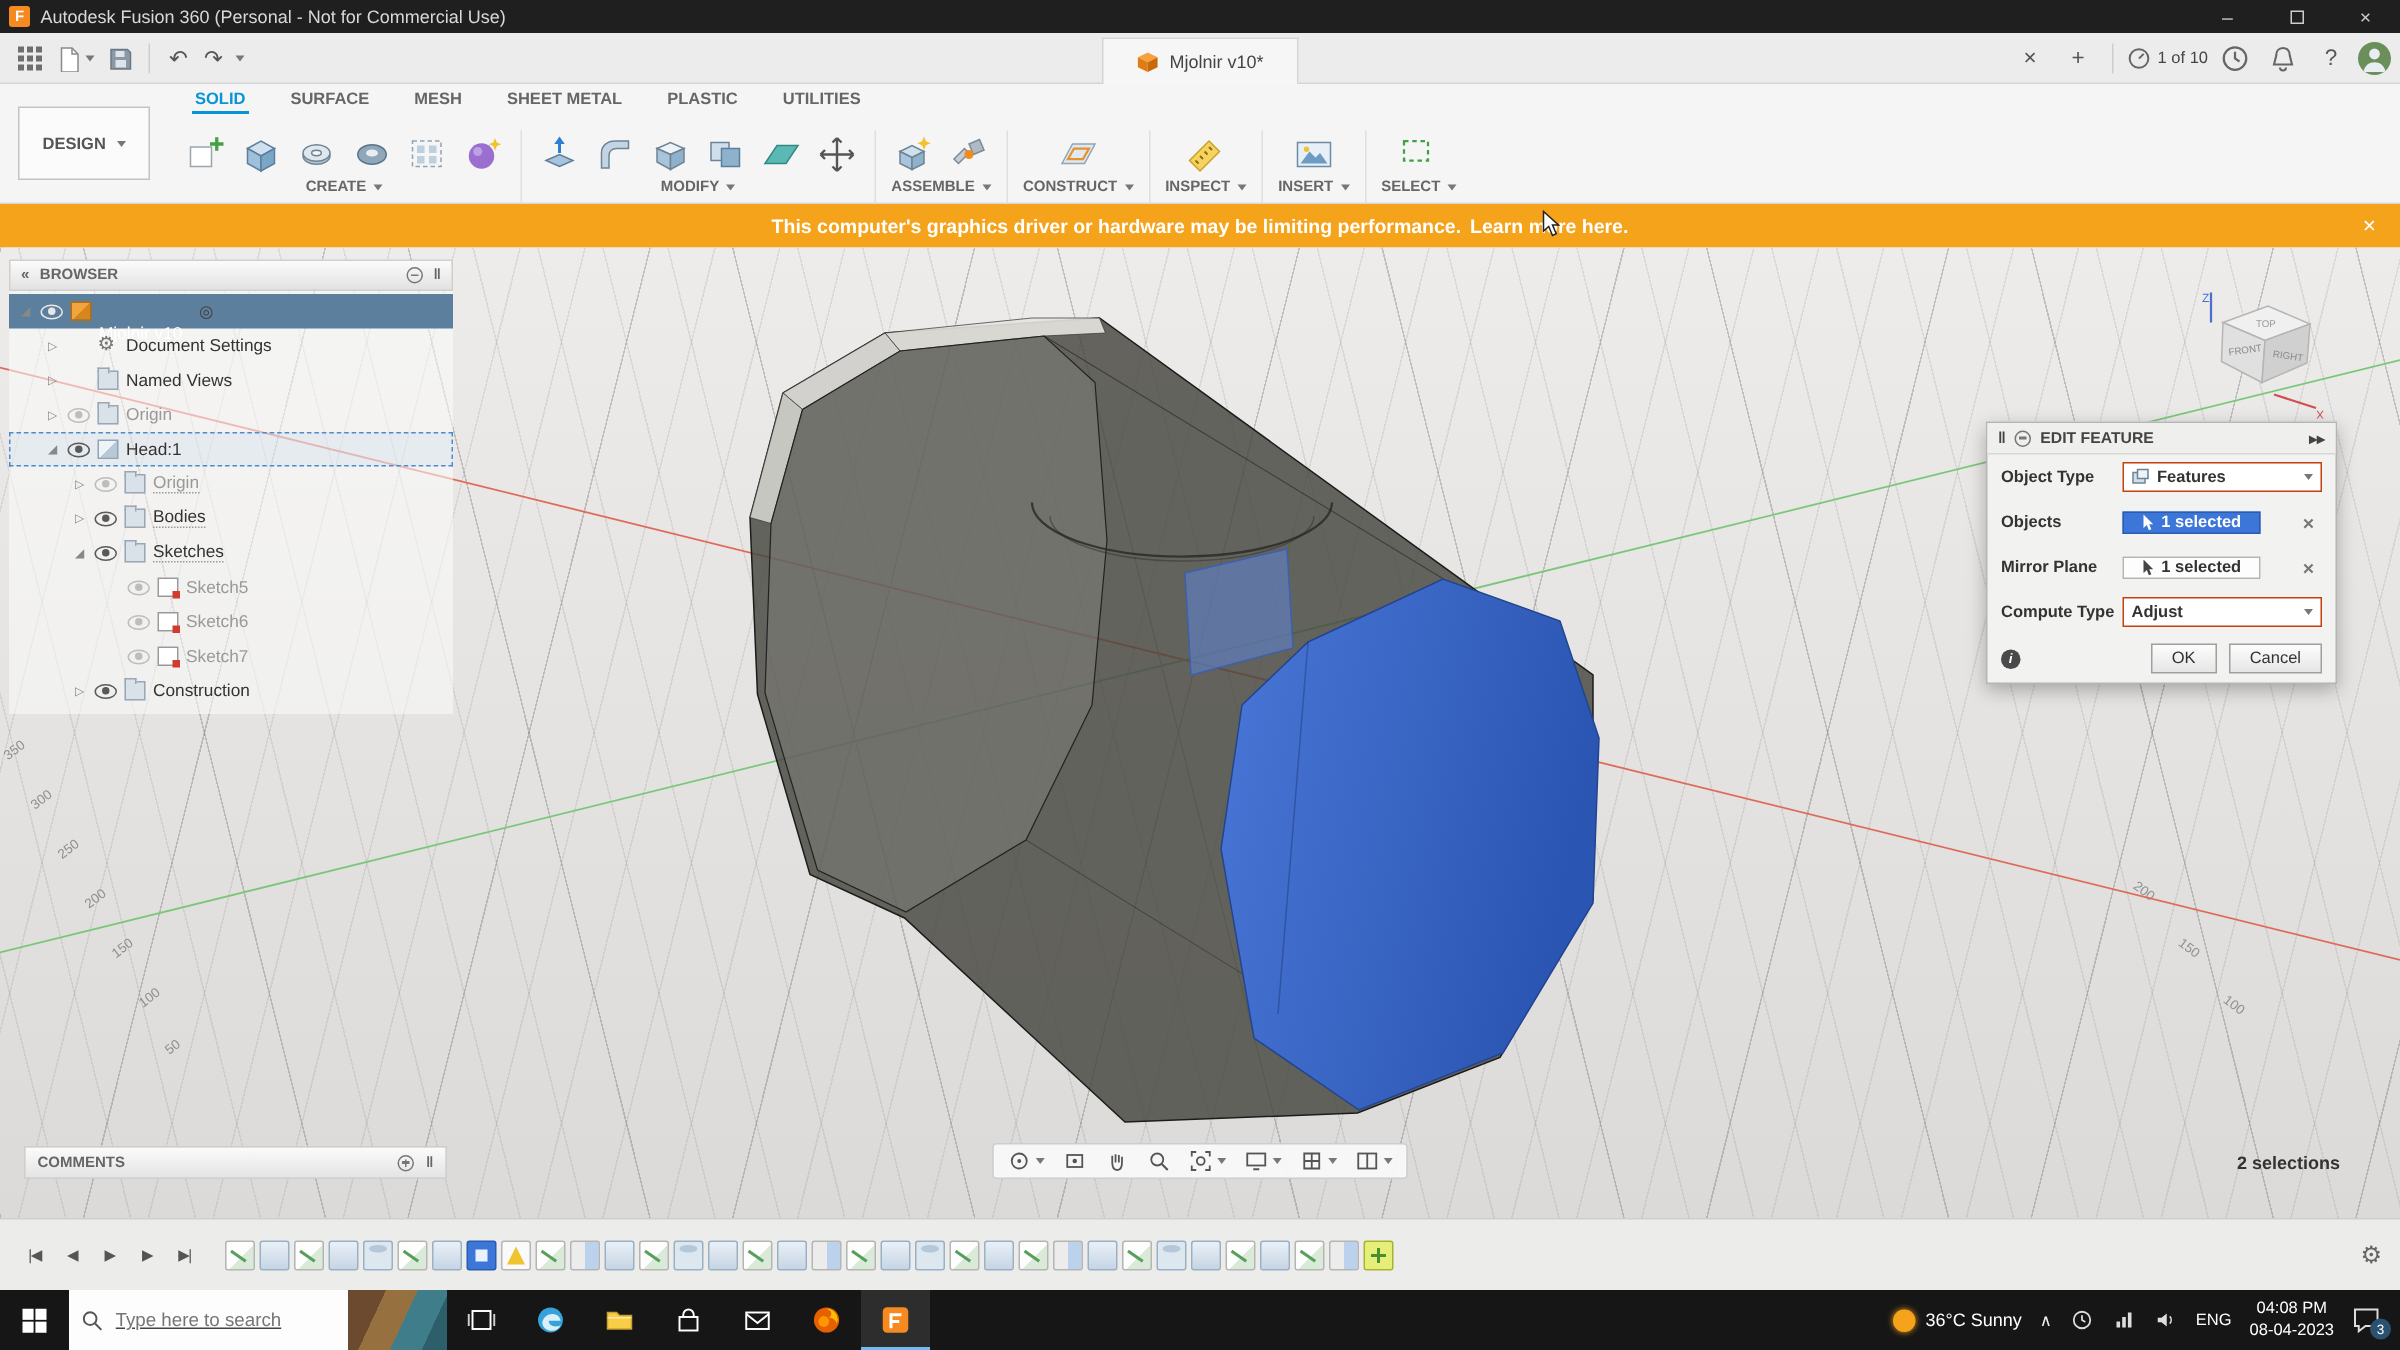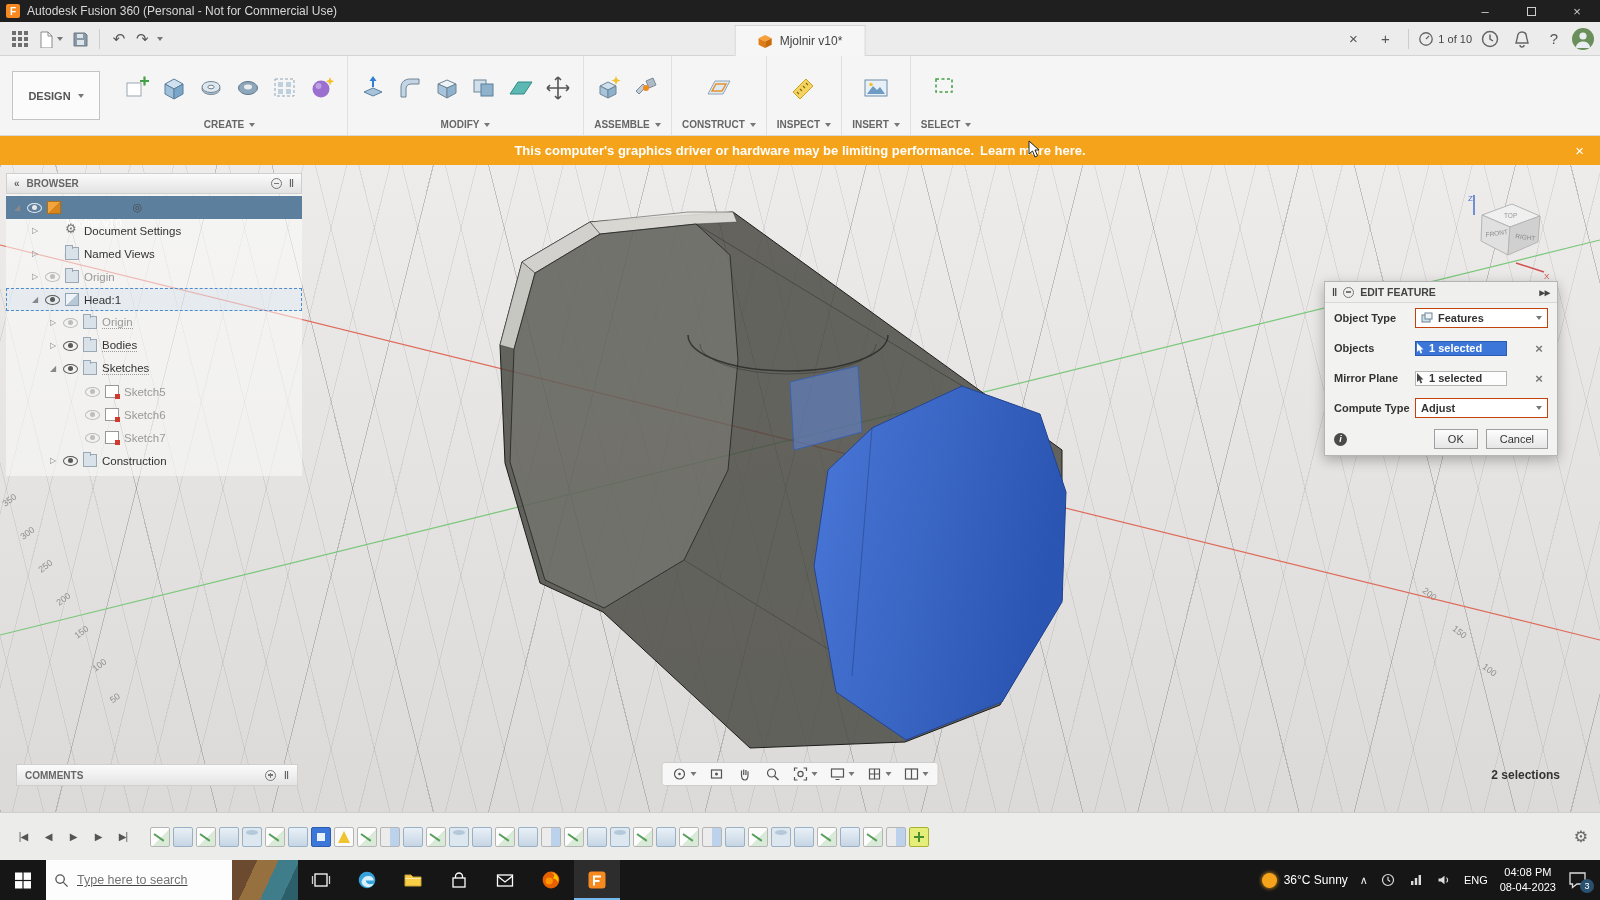--- a/index.html
+++ b/index.html
@@ -30,21 +30,21 @@
   .caret { width:0; height:0; border-left:3.5px solid transparent; border-right:3.5px solid transparent; border-top:4px solid #777; display:inline-block; }
 
   
   .ribbon { height:80px; background:#f5f5f5; border-bottom:1px solid #d9d9d9; display:flex; position:relative; }
   .design { margin:15px 12px; width:88px; border:1px solid #c3c3c3; background:#fbfbfb; display:flex; align-items:center;
             justify-content:center; font-size:11px; font-weight:bold; color:#555; gap:7px; }
   .rmain { flex:1; display:flex; flex-direction:column; }
   .rtabs { display:flex; gap:26px; padding:3px 0 0 16px; font-size:11px; font-weight:bold; color:#666; height:20px; }
   .rtab { padding:1px 2px 3px; }
   .rtab.active { color:#0696d7; border-bottom:2px solid #0696d7; }
-  .rgroups { flex:1; display:flex; }
+  .rgroups { flex:1; display:flex;align-items:flex-end; }
   .rgroup { display:flex; flex-direction:column; align-items:center; padding:1px 10px 0; border-right:1px solid #e0e0e0; }
   .ricons { display:flex; align-items:center; gap:7px; flex:1; }
   .ric { width:30px; height:30px; display:flex; align-items:center; justify-content:center; }
   .ric svg { width:26px; height:26px; }
   .rlabel { font-size:10px; color:#666; padding:1px 0 5px; display:flex; gap:5px; align-items:center; font-weight:bold; }
   .mcursor { position:absolute; left:1028px; top:84px; z-index:5; }
 
   
   .banner { height:29px; background:#f5a31b; color:#fff; display:flex; align-items:center; justify-content:center;
             font-size:13px; font-weight:bold; position:relative; }
@@ -111,21 +111,21 @@
   
   .dlg { position:absolute; top:116px; right:42px; width:234px; z-index:4; background:#f2f2f1; border:1px solid #b5b5b5;
          box-shadow:0 4px 12px rgba(0,0,0,0.28); font-size:11px; color:#333; }
   .dlgh { height:21px; display:flex; align-items:center; gap:6px; padding:0 7px; background:#efefee; border-bottom:1px solid #d8d8d8;
           font-weight:bold; font-size:10.5px; color:#444; }
   .dlgh .sp { flex:1; }
   .dlgrow { display:flex; align-items:center; height:30px; padding:0 9px; gap:5px;font-weight:bold; }
   .dlab { width:76px; flex:none; }
   .dd { flex:1; height:20px; background:#fff; border:1px solid #c2410c; display:flex; align-items:center; padding:0 5px; gap:5px; }
   .dd .caret { margin-left:auto; }
-  .chip { width:92px; height:15px; display:flex; align-items:center; gap:5px; font-size:11px; }
+  .chip { width:92px; height:15px; display:flex; align-items:center; justify-content:center; gap:5px; font-size:11px; }
   .chip.blue { background:#3b76d8; color:#fff; border:1px solid #2c5cb0; }
   .chip.white { background:#fdfdfd; color:#333; border:1px solid #b5b5b5; }
   .xbtn { margin-left:auto; color:#777; font-size:13px; width:18px; text-align:center; }
   .dfoot { display:flex; align-items:center; height:32px; padding:0 9px; gap:8px; }
   .infoi { width:13px; height:13px; border-radius:50%; background:#4a4a4a; color:#fff; font-size:9px; font-weight:bold;
            display:flex; align-items:center; justify-content:center; font-style:italic; }
   .btn { height:20px; padding:0 13px; background:linear-gradient(#fdfdfd,#e6e6e6); border:1px solid #9f9f9f; font-size:11px;
          color:#333; display:flex; align-items:center; }
   .btn.ok { margin-left:auto; }
 
@@ -264,20 +264,28 @@
       </span>
     </div>
   </div>
 
   <div class="ribbon">
     <div class="design">
       <span>DESIGN</span>
       <span class="caret"></span>
     </div>
     <div class="rmain">
+      <div class="rtabs">
+        <div class="rtab active">SOLID</div>
+          <div class="rtab">SURFACE</div>
+          <div class="rtab">MESH</div>
+          <div class="rtab">SHEET METAL</div>
+          <div class="rtab">PLASTIC</div>
+          <div class="rtab">UTILITIES</div>
+      </div>
       <div class="rgroups">
 
         <div class="rgroup">
           <div class="ricons">
             <span class="ric">
                 <svg viewBox="0 0 26 26">
                   <rect x="3" y="8" width="14" height="13" fill="#fff" stroke="#9aa5ad"></rect>
                   <path d="M16 6h9M20.5 1.5v9" stroke="#44a047" stroke-width="2.2" fill="none"></path>
                 </svg>
               </span>

